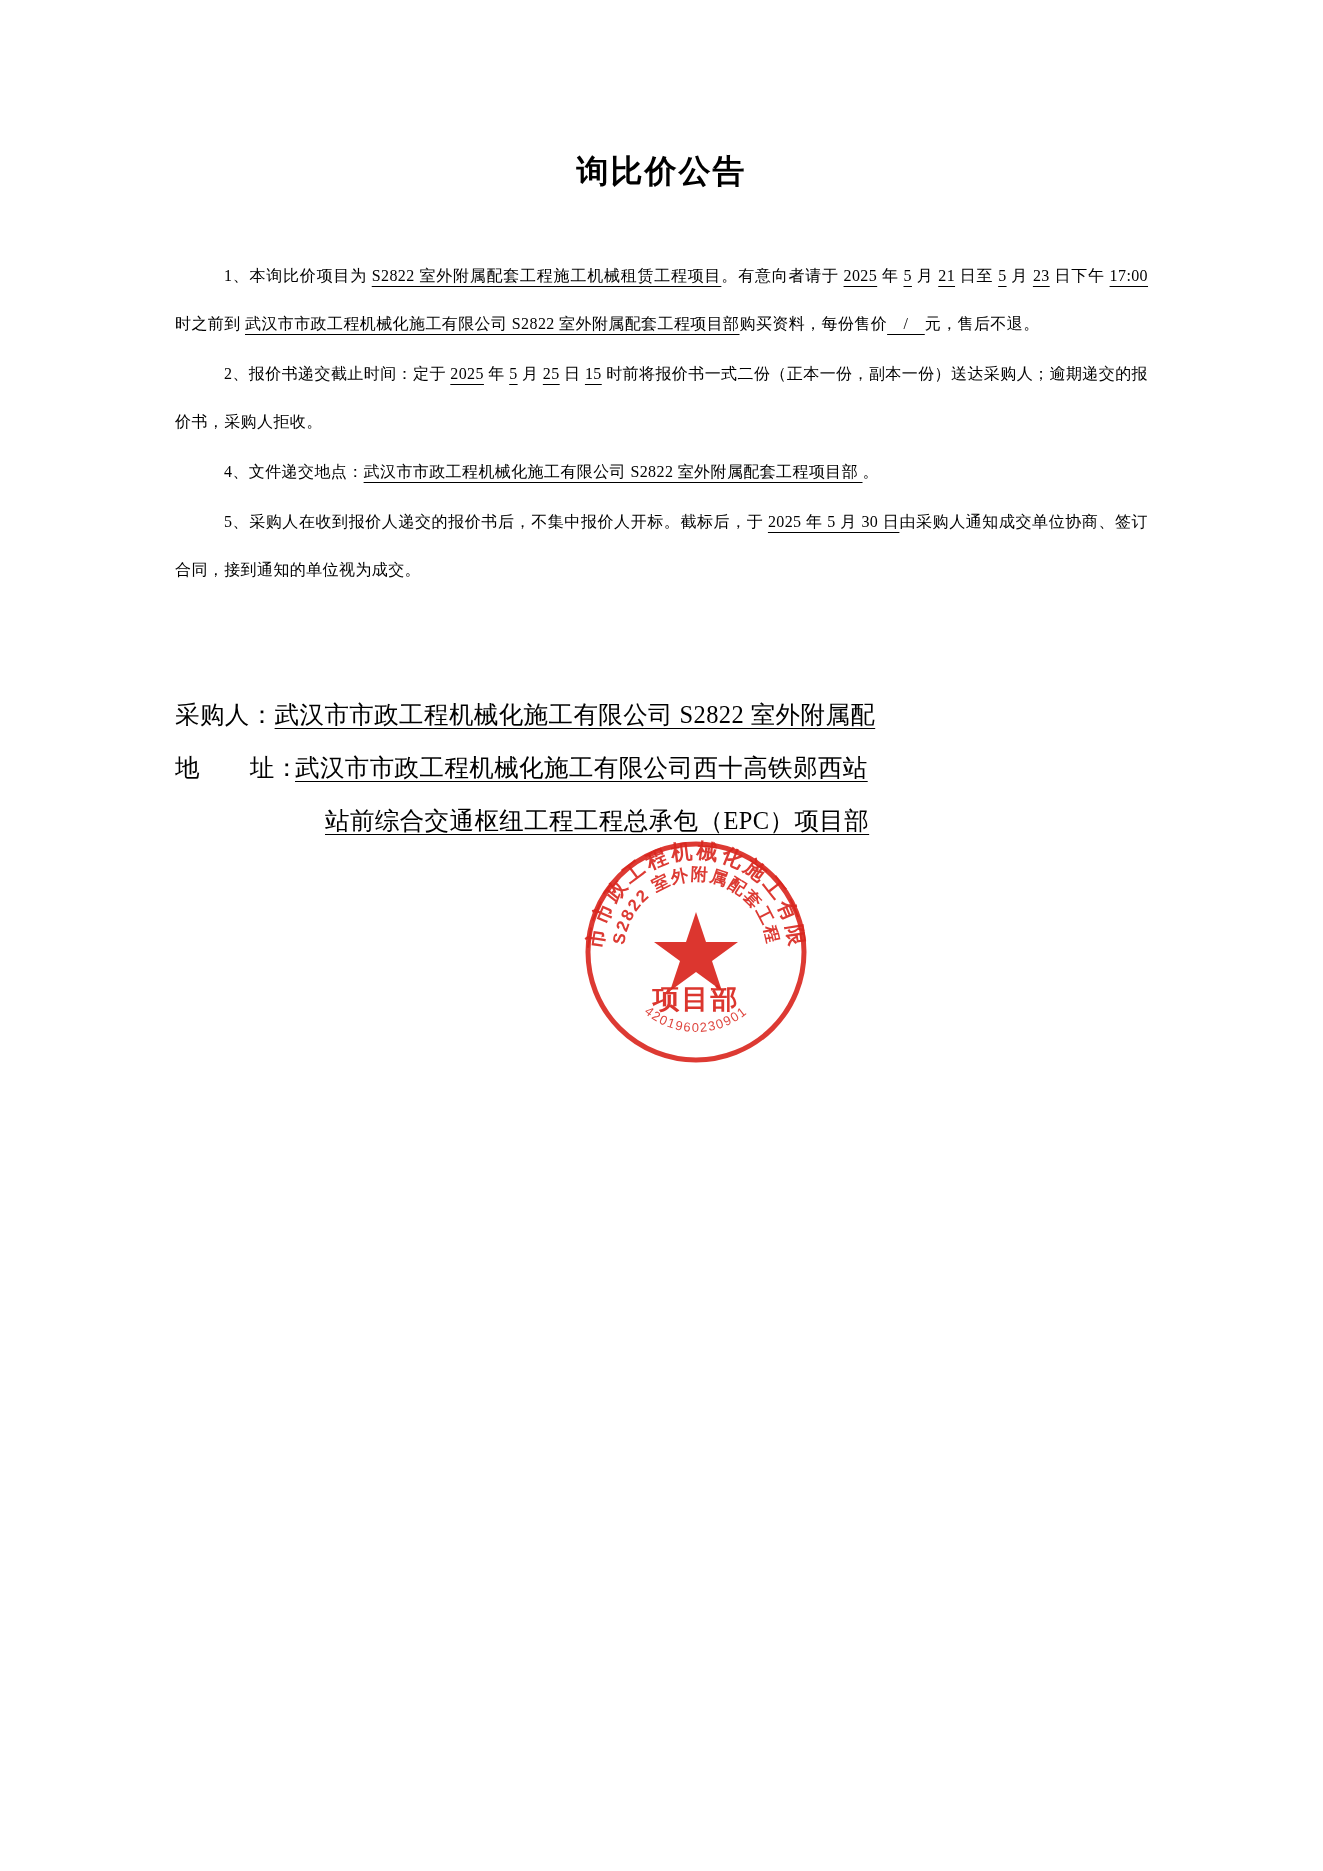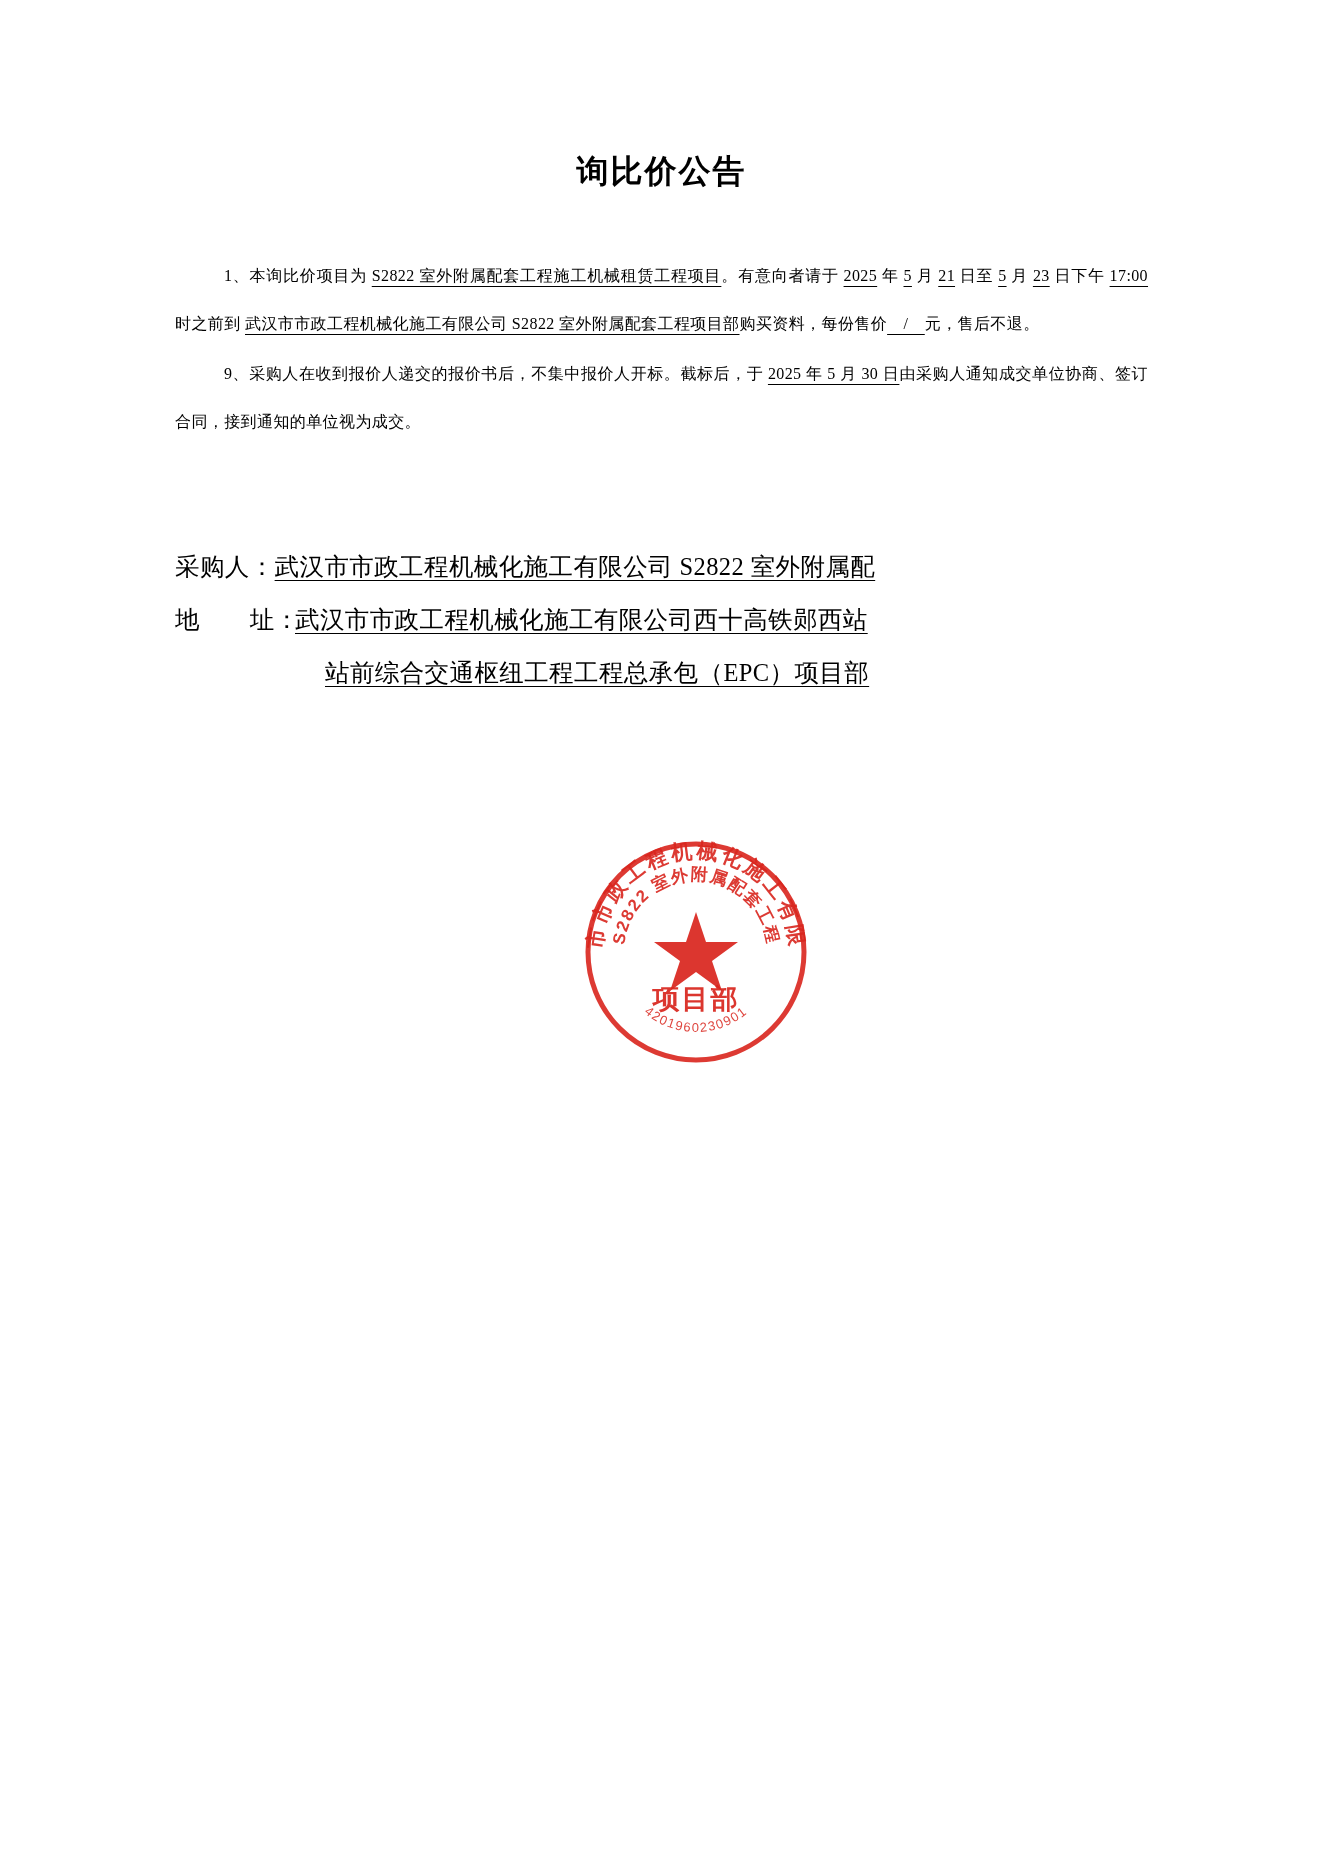--- a/index.html
+++ b/index.html
@@ -81,25 +81,31 @@
 <body>
 
 <div class="page">
 
   <h1 class="doc-title">询比价公告</h1>
 
   <p class="para">
     <span>1、本询比价项目为 </span><span class="u">S2822 室外附属配套工程施工机械租赁工程项目</span><span>。有意向者请于 </span><span class="u">2025</span><span> 年 </span><span class="u">5</span><span> 月 </span><span class="u">21</span><span> 日至 </span><span class="u">5</span><span> 月 </span><span class="u">23</span><span> 日下午 </span><span class="u">17:00</span><span> 时之前到 </span><span class="u">武汉市市政工程机械化施工有限公司 S2822 室外附属配套工程项目部</span><span>购买资料，每份售价</span><span class="u">　/　</span><span>元，售后不退。</span>
   </p>
 
-
+  <p class="para">
+    <span>2、报价书递交截止时间：定于 </span><span class="u">2025</span><span> 年 </span><span class="u">5</span><span> 月 </span><span class="u">25</span><span> 日 </span><span class="u">15</span><span> 时前将报价书一式二份（正本一份，副本一份）送达采购人；逾期递交的报价书，采购人拒收。</span>
+  </p>
 
 
   <p class="para">
-    <span>9、采购人在收到报价人递交的报价书后，不集中报价人开标。截标后，于 </span><span class="u">2025 年 5 月 30 日</span><span>由采购人通知成交单位协商、签订合同，接到通知的单位视为成交。</span>
+    <span>4、文件递交地点：</span><span class="u">武汉市市政工程机械化施工有限公司 S2822 室外附属配套工程项目部 </span><span>。</span>
+  </p>
+
+  <p class="para">
+    <span>5、采购人在收到报价人递交的报价书后，不集中报价人开标。截标后，于 </span><span class="u">2025 年 5 月 30 日</span><span>由采购人通知成交单位协商、签订合同，接到通知的单位视为成交。</span>
   </p>
 
   <div class="contact-block">
     <div class="contact-line">
       <span>采购人：</span><span class="u">武汉市市政工程机械化施工有限公司 S2822 室外附属配</span>
     </div>
     <div class="contact-line">
       <span class="addr-label">地　　址：</span><span class="u">武汉市市政工程机械化施工有限公司西十高铁郧西站</span>
     </div>
     <div class="contact-line indent-2">

